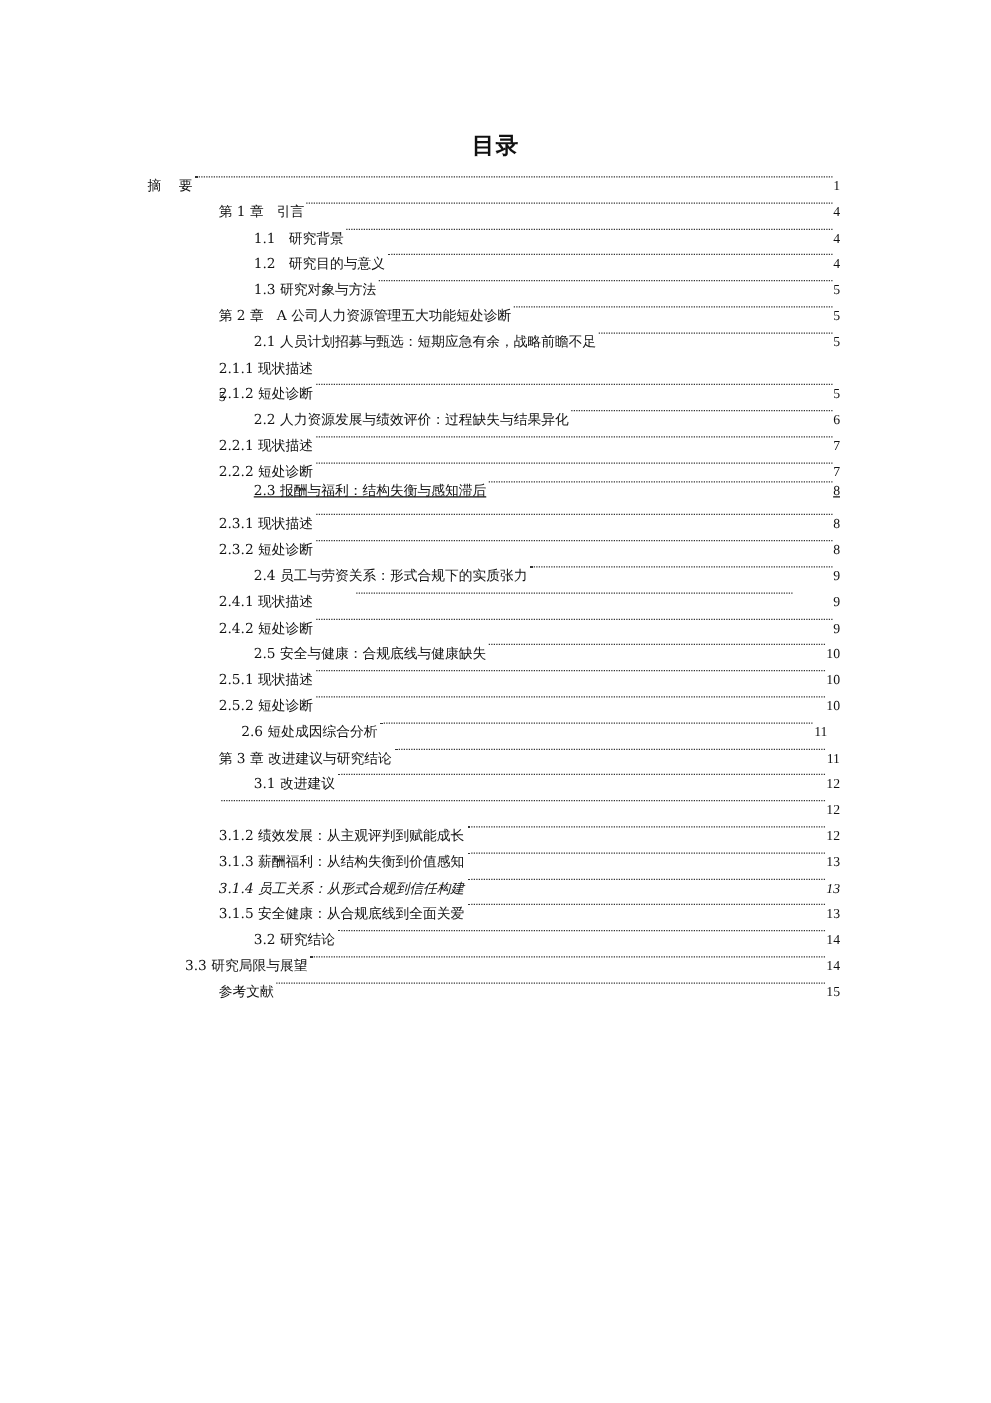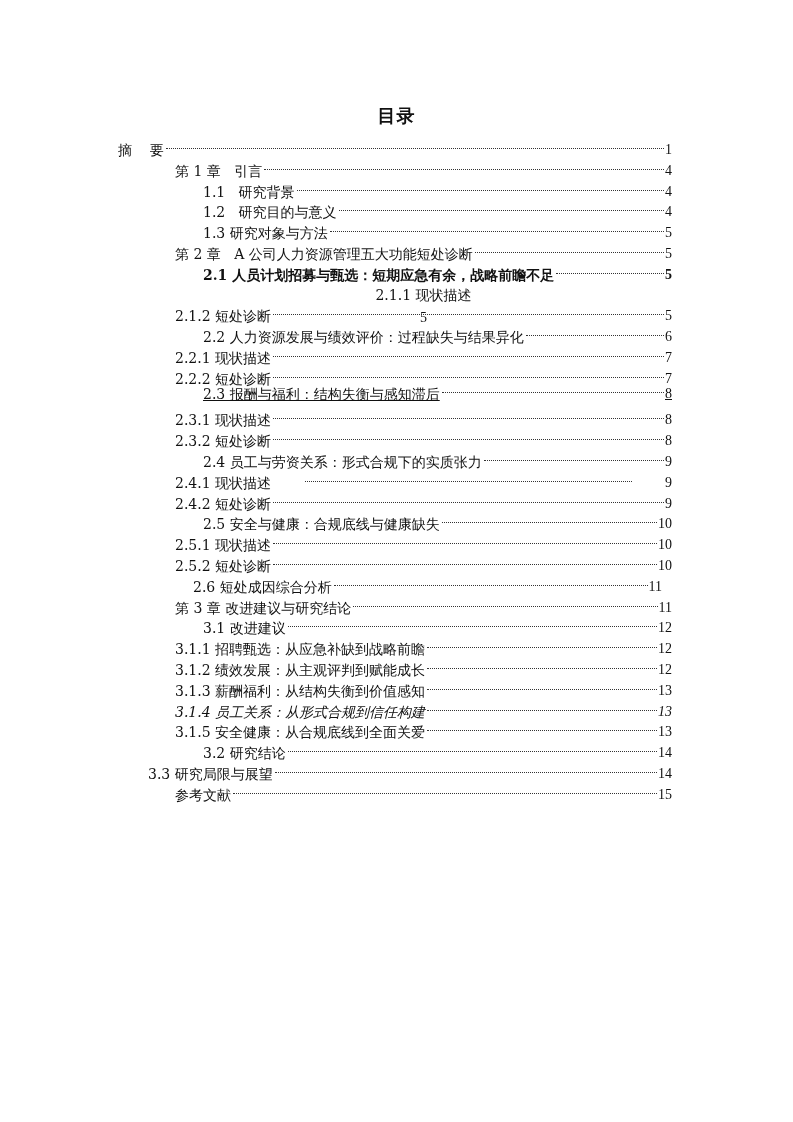--- a/index.html
+++ b/index.html
@@ -2,22 +2,22 @@
 <html><head>
 <meta charset="utf-8">
 <style>
   html, body { margin: 0; padding: 0; background: #ffffff; }
   body { width: 793px; height: 1122px; position: relative; overflow: hidden;
          font-family: "DejaVu Serif", "Liberation Serif", serif; color: #111; }
   .page-title { position: absolute; top: 104px; left: 0; width: 793px; text-align: center;
                 font-family: Liberation Sans, sans-serif; font-weight: bold;
                 font-size: 18px; letter-spacing: 1px; }
   .toc { position: absolute; top: 140px; left: 0; width: 793px; }
-  .toc-row { position: absolute; height: 20px; display: flex; align-items: center;
-             font-size: 14px; line-height: 18px; }
+  .toc-row { position: absolute; height: 20px; display: flex; align-items: flex-start;
+             font-size: 11px; line-height: 18px; }
   .toc-label { white-space: pre; flex: 0 0 auto; }
   .toc-dots { flex: 1 1 auto; border-bottom: 1px dotted #333; margin: 0 1px 4px 2px; height: 1px; }
   .toc-page { flex: 0 0 auto; font-family: "Liberation Serif", serif; }
 </style>
 </head>
 <body>
 
 <div class="page-title">目录</div>
 
 <div class="toc" id="toc">
@@ -44,21 +44,21 @@
     <div class="toc-row" style="top: 83.2px; left: 203px; width: 469px;">
       <span class="toc-label">1.3 研究对象与方法</span>
       <span class="toc-dots"></span>
       <span class="toc-page">5</span>
     </div>
     <div class="toc-row" style="top: 104px; left: 175px; width: 497px;">
       <span class="toc-label">第 2 章   A 公司人力资源管理五大功能短处诊断</span>
       <span class="toc-dots"></span>
       <span class="toc-page">5</span>
     </div>
-    <div class="toc-row" style="top: 124.8px; left: 203px; width: 469px; font-weight: bold;">
+    <div class="toc-row" style="top: 124.8px; left: 203px; width: 469px;">
       <span class="toc-label">2.1 人员计划招募与甄选：短期应急有余，战略前瞻不足</span>
       <span class="toc-dots"></span>
       <span class="toc-page">5</span>
     </div>
     <div class="toc-row" style="top: 145.6px; left: 175px; width: 497px; flex-direction: column;">
       <span class="toc-label">2.1.1 现状描述</span>
       <span class="toc-dots"></span>
       <span class="toc-page">5</span>
     </div>
     <div class="toc-row" style="top: 166.4px; left: 175px; width: 497px;">
@@ -135,21 +135,20 @@
       <span class="toc-label">第 3 章 改进建议与研究结论</span>
       <span class="toc-dots"></span>
       <span class="toc-page">11</span>
     </div>
     <div class="toc-row" style="top: 478.4px; left: 203px; width: 469px;">
       <span class="toc-label">3.1 改进建议</span>
       <span class="toc-dots"></span>
       <span class="toc-page">12</span>
     </div>
     <div class="toc-row" style="top: 499.2px; left: 175px; width: 497px;">
-      <span class="toc-label">3.1.1 招聘甄选：从应急补缺到战略前瞻</span>
       <span class="toc-dots"></span>
       <span class="toc-page">12</span>
     </div>
     <div class="toc-row" style="top: 520px; left: 175px; width: 497px;">
       <span class="toc-label">3.1.2 绩效发展：从主观评判到赋能成长</span>
       <span class="toc-dots"></span>
       <span class="toc-page">12</span>
     </div>
     <div class="toc-row" style="top: 540.8px; left: 175px; width: 497px;">
       <span class="toc-label">3.1.3 薪酬福利：从结构失衡到价值感知</span>

